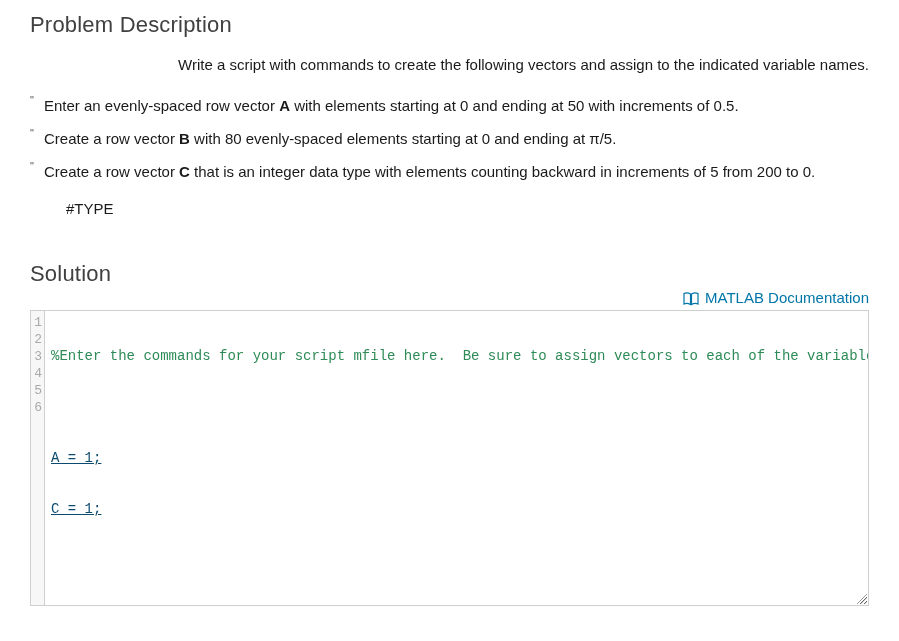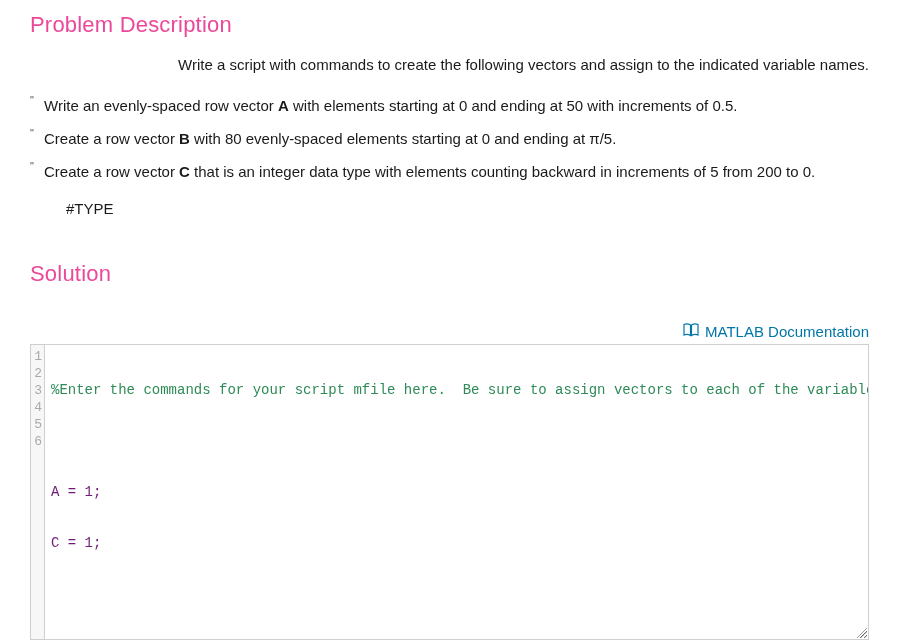--- a/index.html
+++ b/index.html
@@ -11,27 +11,27 @@
       font-family: -apple-system, BlinkMacSystemFont, "Segoe UI", Helvetica, Arial, sans-serif;
       background: #ffffff;
       color: #1a1a1a;
       padding: 12px 30px 30px 30px;
       width: 899px;
       font-size: 15px;
     }
     .heading {
       font-size: 22px;
       font-weight: 400;
-      color: #ec4899;
+      color: #404040;
       margin-bottom: 16px;
       letter-spacing: 0.2px;
     }
     .heading.solution {
       margin-top: 44px;
-      margin-bottom: 36px;
+      margin-bottom: 2px;
     }
     .desc-text {
       font-size: 15px;
       margin-bottom: 20px;
       line-height: 1.4;
       text-align: right;
     }
     .bullet-list {
       list-style: none;
       padding-left: 0;
@@ -56,21 +56,21 @@
       font-weight: 700;
     }
     .tag-text {
       font-size: 15px;
       margin-top: 6px;
       margin-left: 36px;
     }
     .doc-link-row {
       display: flex;
       justify-content: flex-end;
-      align-items: flex-start;
+      align-items: flex-end;
       margin-bottom: 4px;
       gap: 6px;
     }
     .doc-link-row .icon {
       color: #0076a8;
       display: inline-flex;
     }
     .doc-link-row .link-text {
       color: #0076a8;
       font-size: 15px;
@@ -106,41 +106,42 @@
       flex: 1;
       overflow: hidden;
     }
     .code-line {
       height: 17px;
     }
     .comment {
       color: #2e8b57;
     }
     .code-text {
-      color: #701a75;
+      color: #0c4a6e;
+      text-decoration: underline;
     }
     .resize-handle {
       position: absolute;
       right: 0;
       bottom: 0;
       width: 14px;
       height: 14px;
       pointer-events: none;
     }
   </style>
 </head>
 <body>
 
 <h2 class="heading">Problem Description</h2>
 
 <p class="desc-text">Write a script with commands to create the following vectors and assign to the indicated variable names.</p>
 
 <ul class="bullet-list">
   <li>
-    <span>Write an evenly-spaced row vector </span><span class="bold">A</span><span> with elements starting at 0 and ending at 50 with increments of 0.5.</span>
+    <span>Enter an evenly-spaced row vector </span><span class="bold">A</span><span> with elements starting at 0 and ending at 50 with increments of 0.5.</span>
   </li>
   <li>
     <span>Create a row vector </span><span class="bold">B</span><span> with 80 evenly-spaced elements starting at 0 and ending at π/5.</span>
   </li>
   <li>
     <span>Create a row vector </span><span class="bold">C</span><span> that is an integer data type with elements counting backward in increments of 5 from 200 to 0.</span>
   </li>
 </ul>
 
 <p class="tag-text">#TYPE</p>

